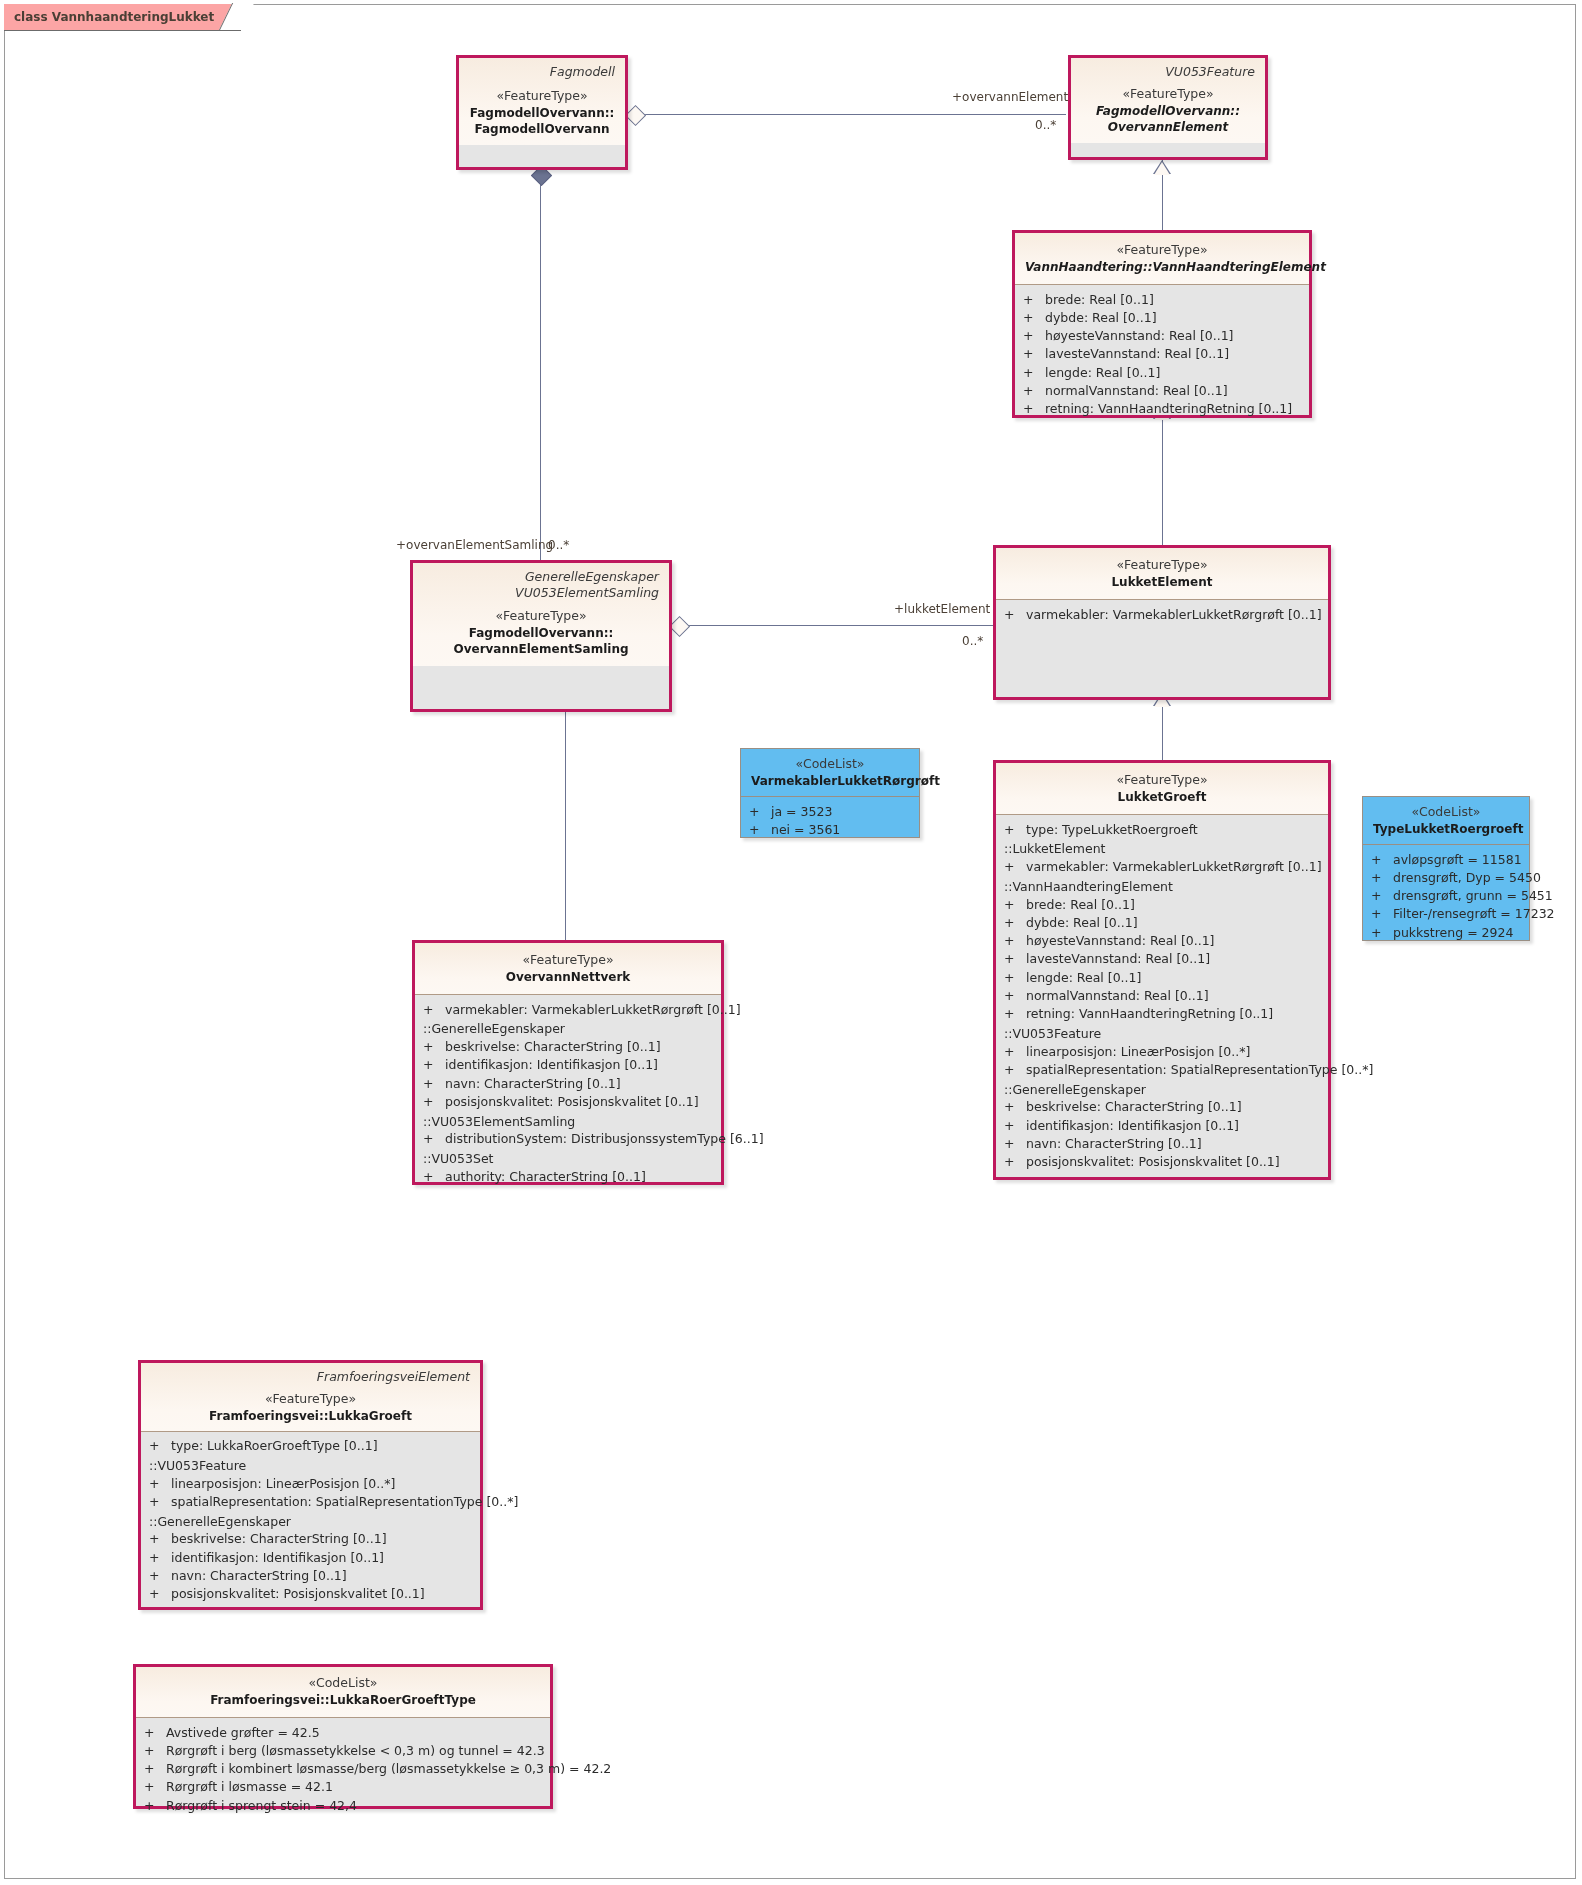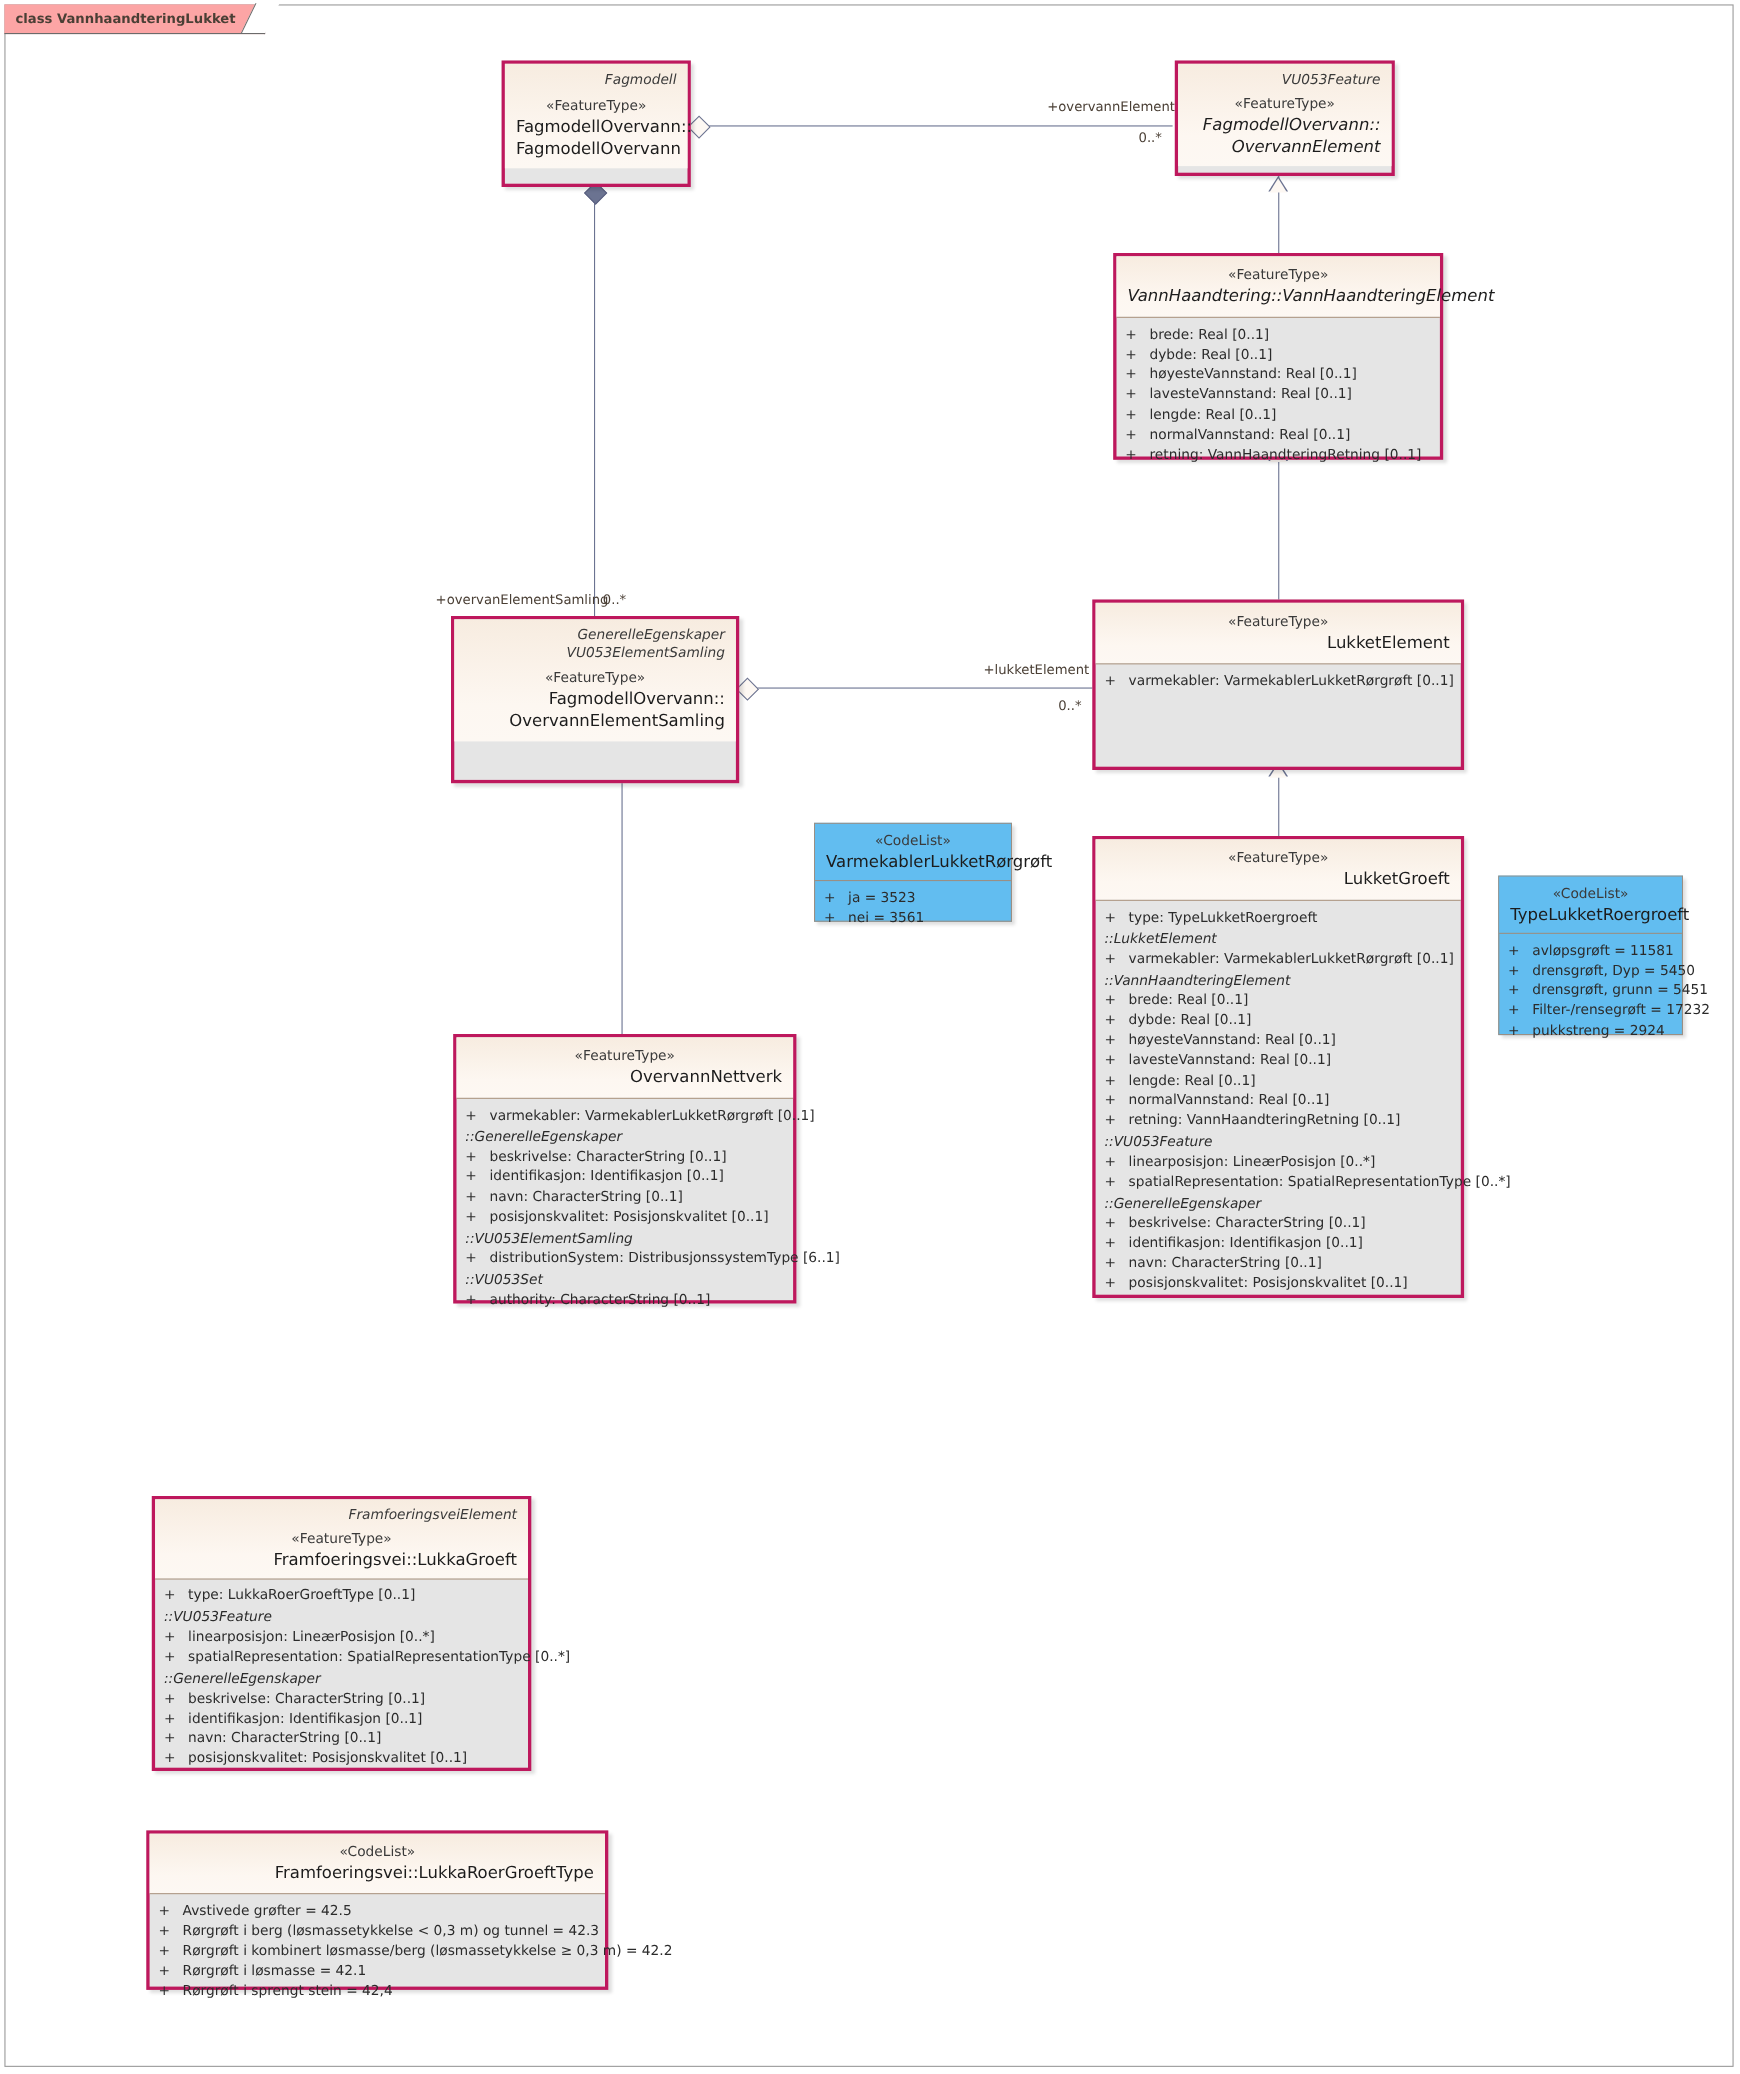--- a/index.html
+++ b/index.html
@@ -68,40 +68,38 @@
     line-height:1.25;
   }
   .uml .hdr .stereo{
     display:block;
     font-size:12.5px;
     color:#3a3a3a;
     line-height:1.35;
   }
   .uml .hdr .cname{
     display:block;
-    font-weight:normal;
-    font-size:15px;
+    font-weight:bold;
+    font-size:12px;
     color:#1c1c1c;
     line-height:1.35;
-    text-align:right;
   }
   .uml.abstract .hdr .cname{font-style:italic;}
   .uml .compartment{
     border-top:1px solid #b09a86;
     padding:5px 0 7px 0;
   }
   .uml .attr{
     display:flex;
     line-height:1.22;
     padding:1.5px 8px 1.5px 8px;
     white-space:nowrap;
   }
   .uml .attr .vis{width:22px;flex:0 0 22px;}
   .uml .group{
-    font-style:italic;
     padding:3px 8px 1px 8px;
     line-height:1.22;
     white-space:nowrap;
   }
 
   
   .uml.codelist{
     border:1px solid #9a8f84;
     background:#62bdf0;
   }

